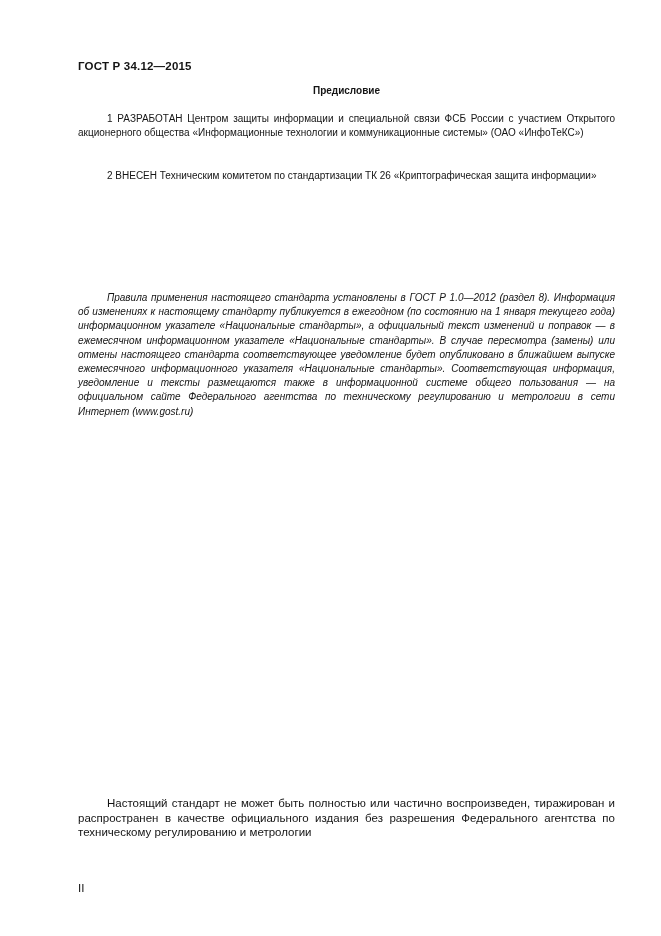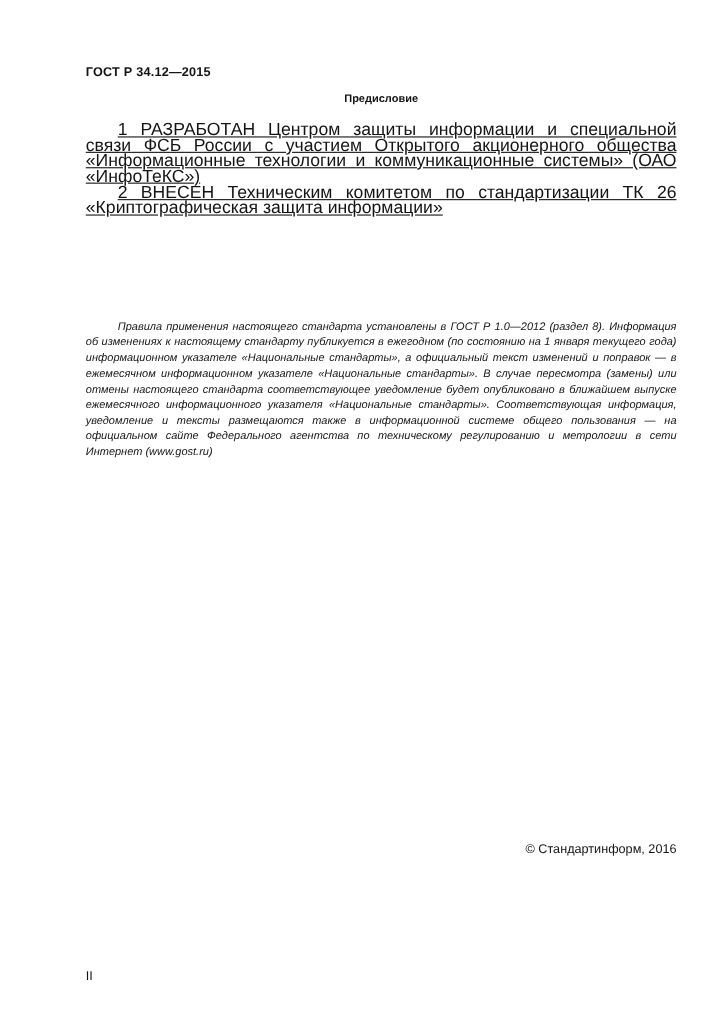--- a/index.html
+++ b/index.html
@@ -29,25 +29,24 @@
     top: 85px;
     left: 78px;
     width: 537px;
     text-align: center;
     font-size: 10px;
     font-weight: bold;
   }
   .para {
     left: 78px;
     width: 537px;
-    font-size: 16px;
+    font-size: 10px;
     line-height: 14px;
     text-align: justify;
     text-indent: 29px;
-    text-decoration: underline;
   }
   .para-1 { top: 112px; }
   .para-2 { top: 169px; }
   .para-3 { top: 206px; }
   .para-4 { top: 244px; text-align: left; }
   .note-italic {
     top: 291px;
     left: 78px;
     width: 537px;
     font-size: 10px;
@@ -89,18 +88,18 @@
   <div class="abs doc-title">Предисловие</div>
 
   <div class="abs para para-1">1 РАЗРАБОТАН Центром защиты информации и специальной связи ФСБ России с участием Открытого акционерного общества «Информационные технологии и коммуникационные системы» (ОАО «ИнфоТеКС»)</div>
 
   <div class="abs para para-2">2 ВНЕСЕН Техническим комитетом по стандартизации ТК 26 «Криптографическая защита информации»</div>
 
 
 
   <div class="abs note-italic">Правила применения настоящего стандарта установлены в ГОСТ Р 1.0—2012 (раздел 8). Информация об изменениях к настоящему стандарту публикуется в ежегодном (по состоянию на 1 января текущего года) информационном указателе «Национальные стандарты», а официальный текст изменений и поправок — в ежемесячном информационном указателе «Национальные стандарты». В случае пересмотра (замены) или отмены настоящего стандарта соответствующее уведомление будет опубликовано в ближайшем выпуске ежемесячного информационного указателя «Национальные стандарты». Соответствующая информация, уведомление и тексты размещаются также в информационной системе общего пользования — на официальном сайте Федерального агентства по техническому регулированию и метрологии в сети Интернет (www.gost.ru)</div>
 
-  <div class="abs copyright">© Стандартинформ, 2016</div>
 
+  <div class="abs restriction">Настоящий стандарт не может быть полностью или частично воспроизведен, тиражирован и распространен в качестве официального издания без разрешения Федерального агентства по техническому регулированию и метрологии</div>
 
   <div class="abs page-number">II</div>
 
 </div>
 
 </body></html>

